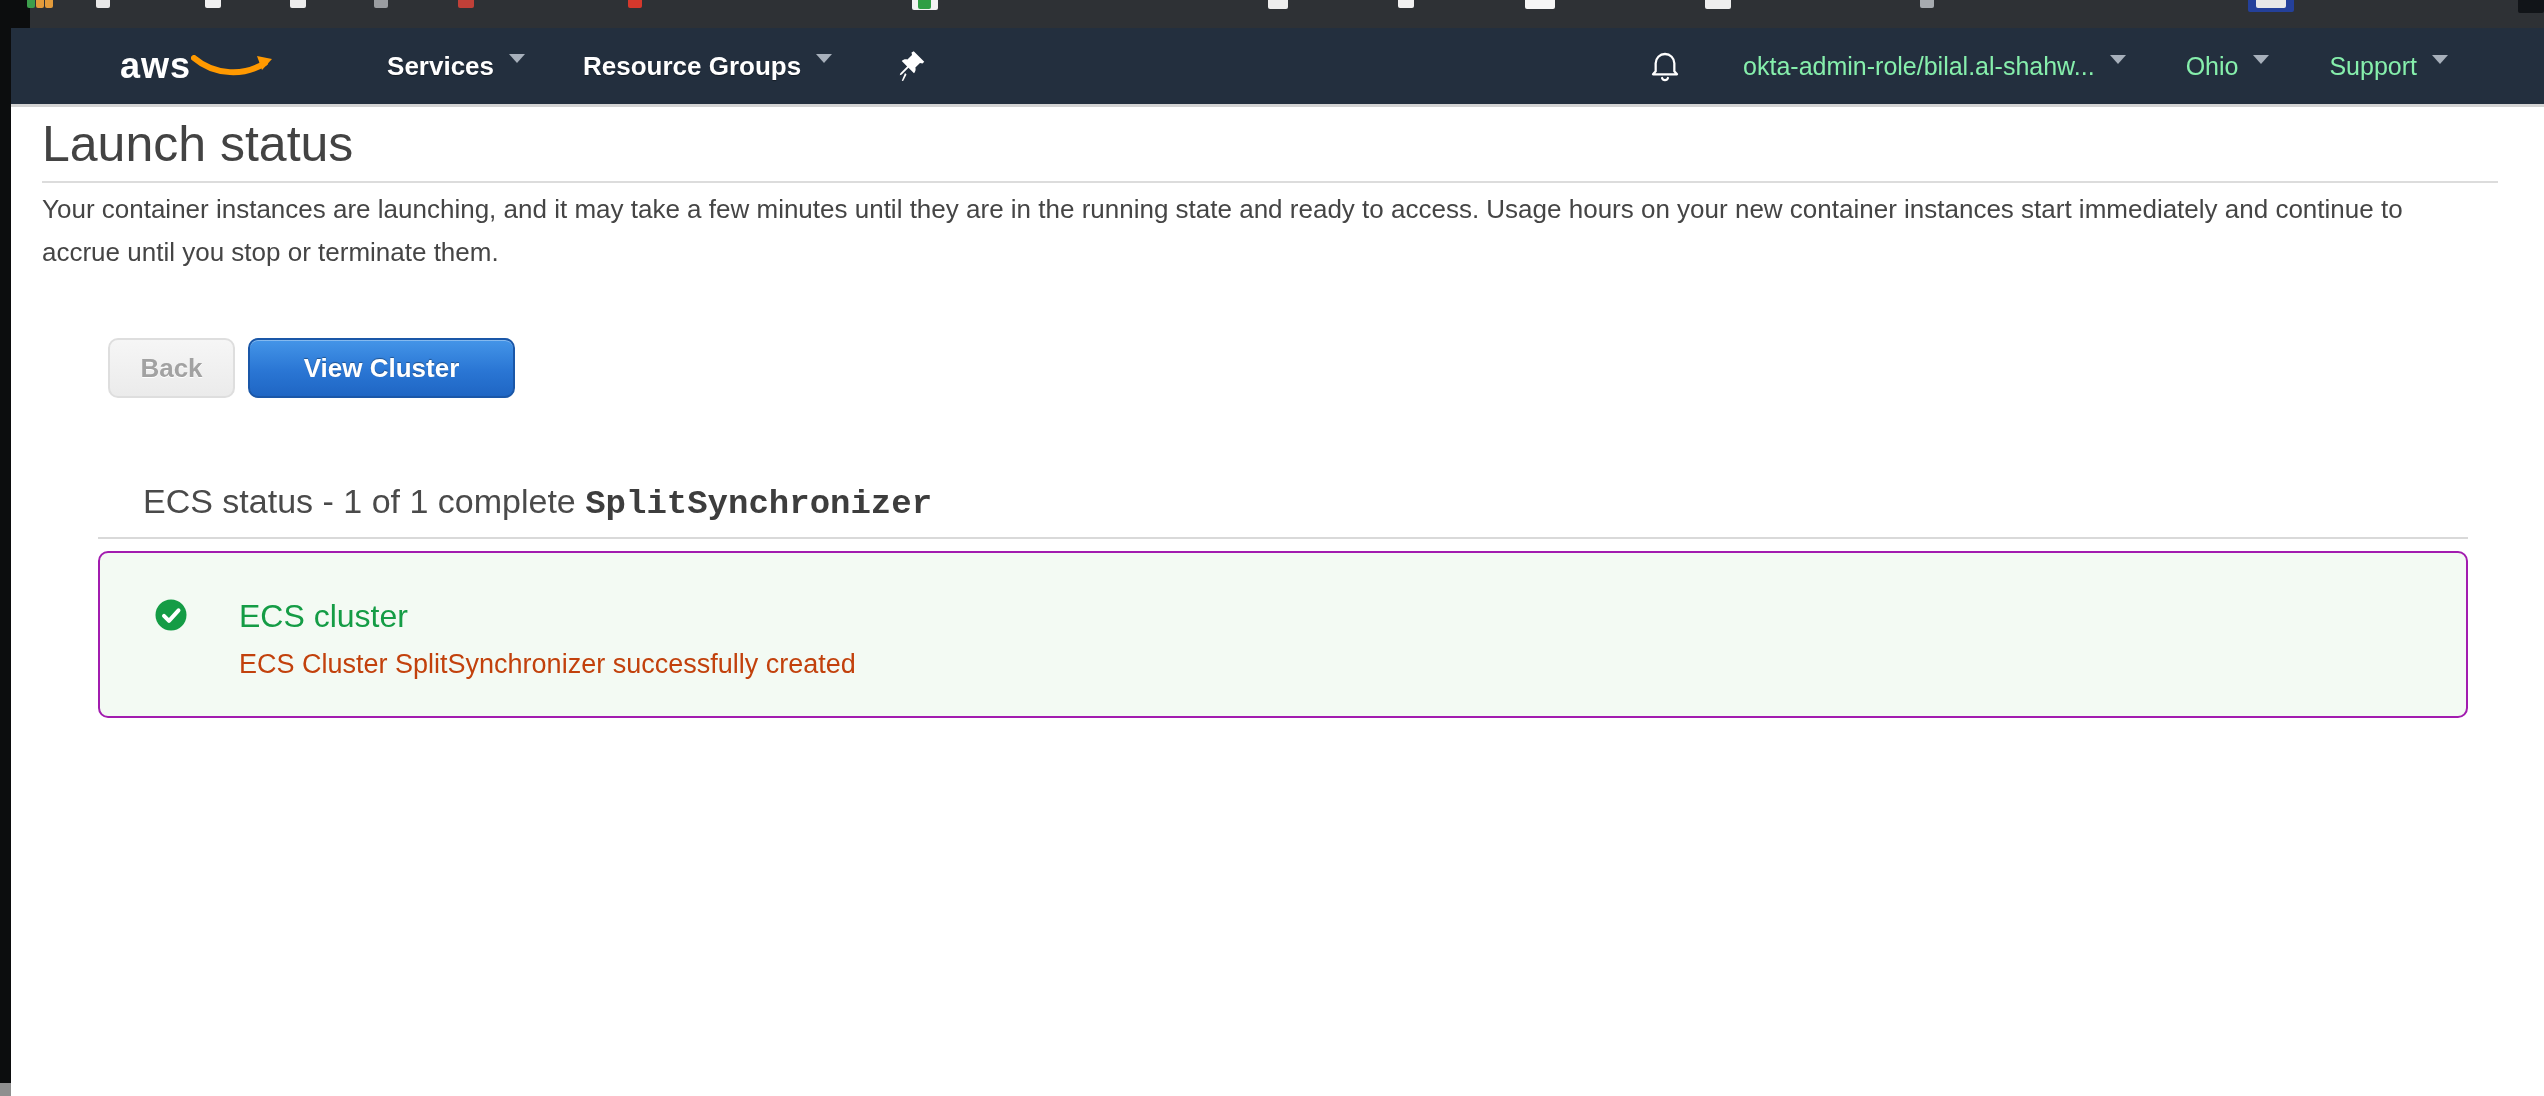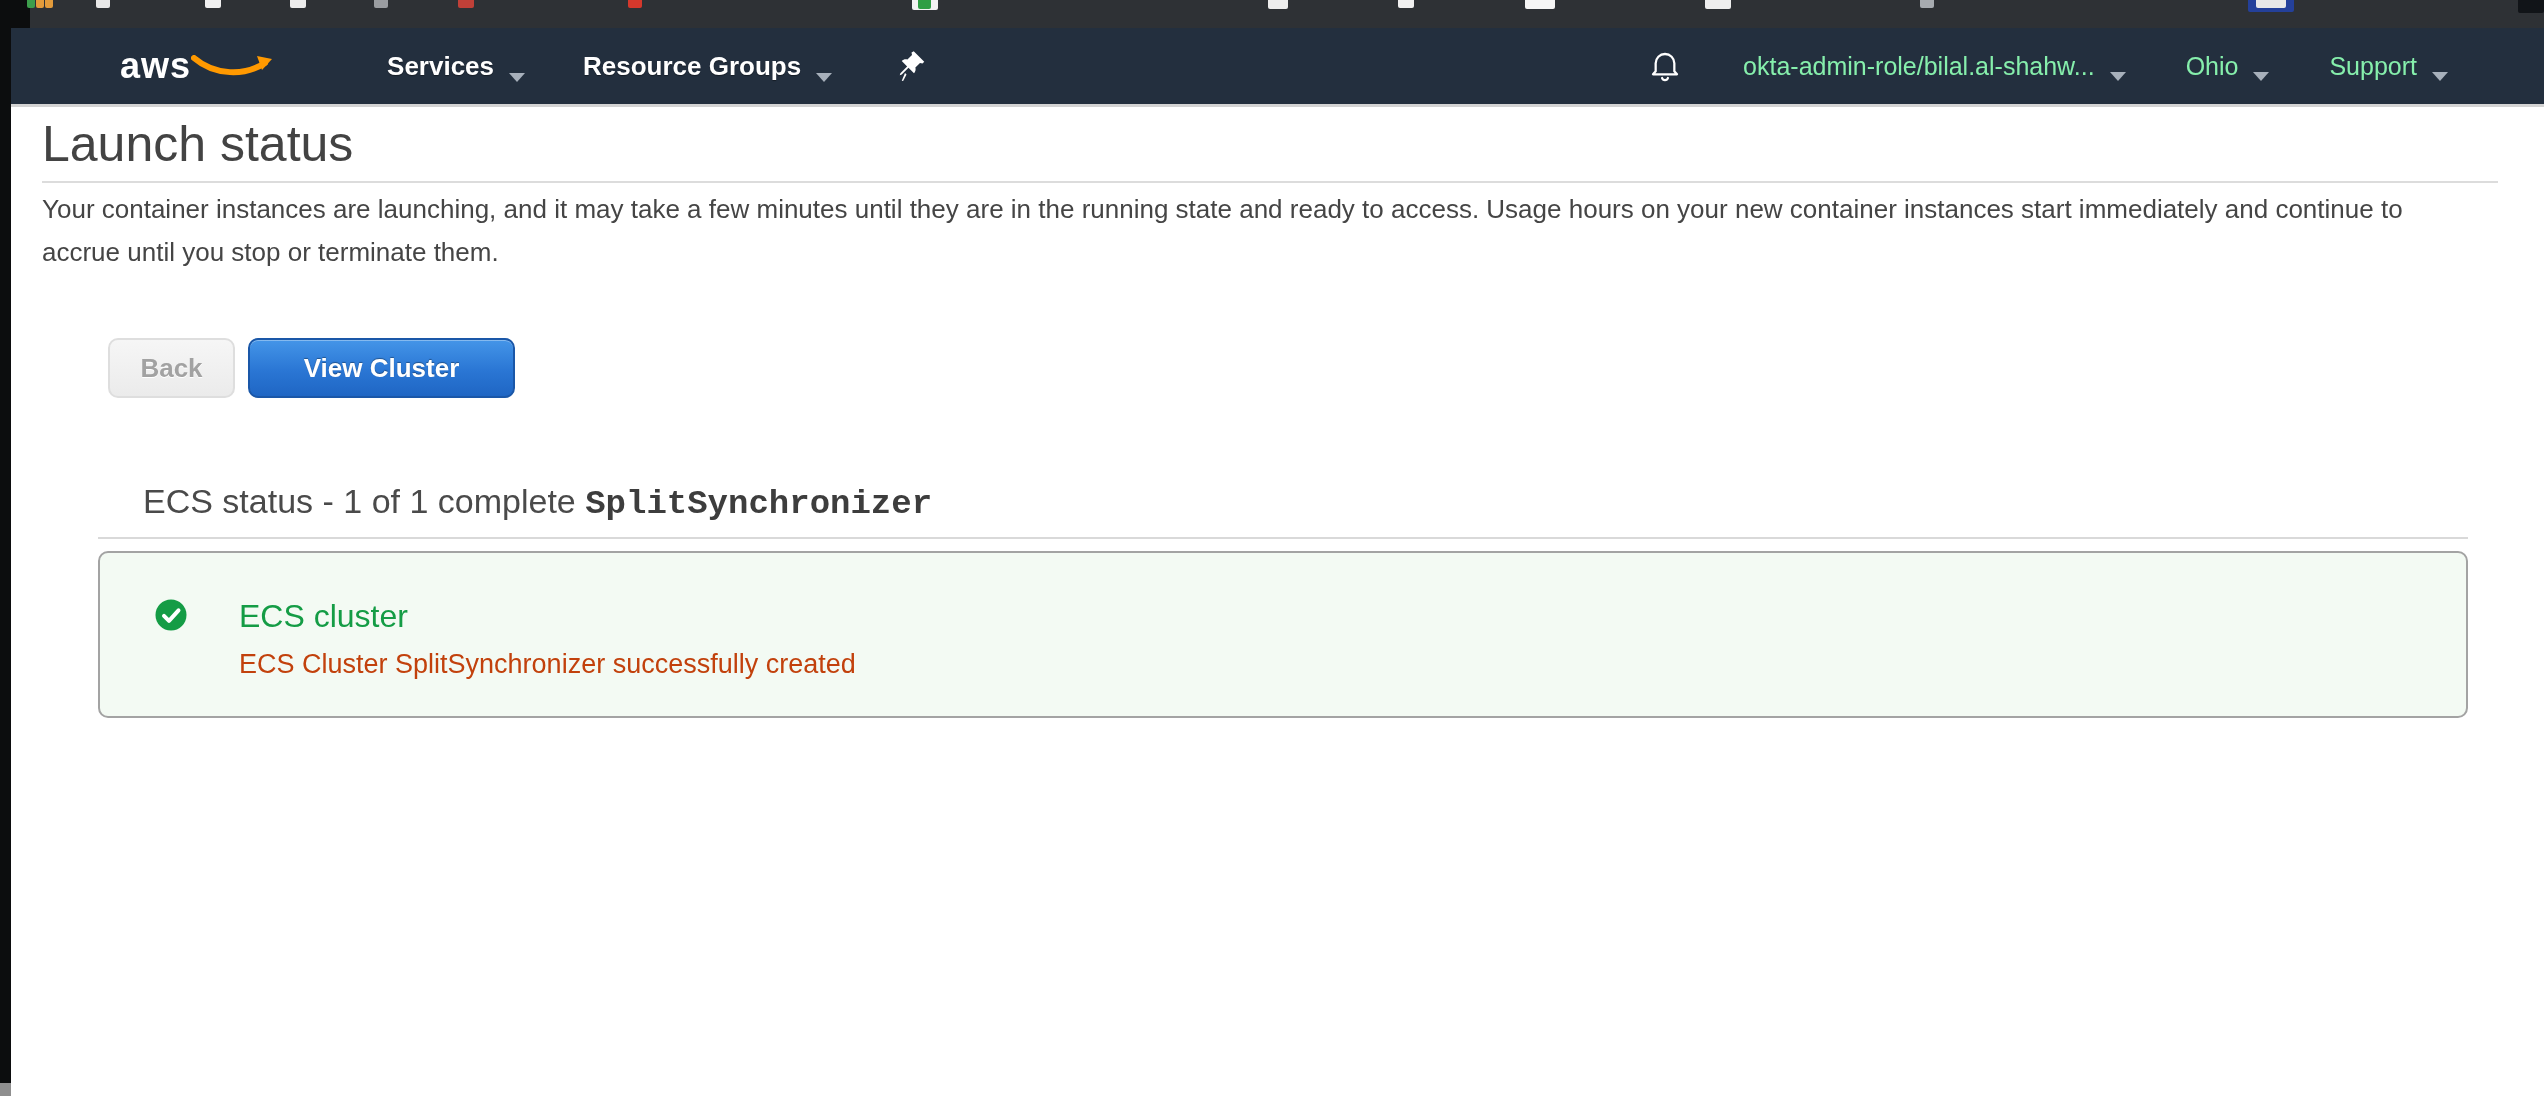--- a/index.html
+++ b/index.html
@@ -20,21 +20,21 @@
   .tab-strip .corner { position: absolute; left: 0; top: 0; width: 30px; height: 28px; background: #0c0d0e; }
   .frag { position: absolute; top: 0; border-radius: 0 0 2px 2px; }
 
   
   .navbar {
     height: 79px; background: #232f3e; border-bottom: 3px solid #d3d3d3;
     display: flex; align-items: center; padding: 0 96px 0 120px;
   }
   .aws-logo { display: flex; flex-direction: row; align-items: center; margin-right: 112px; cursor: pointer; }
   .aws-logo .aws-word { color: #ffffff; font-size: 36px; font-weight: bold; letter-spacing: 1px; line-height: 30px; }
-  .nav-item { display: flex; align-items: flex-end; gap: 15px; margin-right: 58px; cursor: pointer; }
+  .nav-item { display: flex; align-items: flex-start; gap: 15px; margin-right: 58px; cursor: pointer; }
   .nav-item .label { color: #ffffff; font-size: 26px; font-weight: bold; text-shadow: 0 1px 1px rgba(0,0,0,.4); }
   .caret { width: 0; height: 0; border-left: 8px solid transparent; border-right: 8px solid transparent; border-top: 9px solid #a7b0bb; margin-top: 3px; }
   .pin-btn { margin-left: 6px; cursor: pointer; display: flex; align-items: center; }
   .nav-right { margin-left: auto; display: flex; align-items: center; }
   .bell-btn { margin-right: 62px; cursor: pointer; display: flex; align-items: center; }
   .nav-right .nav-item { margin-right: 0; }
   .nav-right .nav-item .label { font-weight: normal; font-size: 25px; text-shadow: none; color: #86efac; }
   .nav-right .sep { width: 60px; }
 
   
@@ -55,21 +55,21 @@
     border: 2px solid #1a57a8; text-shadow: 0 -1px 1px rgba(0,0,0,.35);
     box-shadow: inset 0 1px 0 rgba(255,255,255,.35);
   }
 
   
   .ecs-section { margin: 84px 0 0 56px; width: 2370px; }
   .ecs-header { padding-left: 45px; font-size: 34px; color: #4a4a4a; }
   .ecs-header .bold-name { font-weight: bold; color: #3d3d3d; font-family: Liberation Mono, monospace; }
   .ecs-rule { border: none; border-top: 2px solid #d9d9d9; margin-top: 14px; }
   .status-card {
-    margin-top: 12px; height: 167px; border: 2px solid #a3a3a3; border-radius: 10px;
+    margin-top: 12px; height: 167px; border: 2px solid #a21caf; border-radius: 10px;
     background: #f3faf3; display: flex; align-items: flex-start; padding: 46px 0 0 55px;
   }
   .status-card .texts { margin-left: 52px; }
   .card-title { color: #149c45; font-size: 32px; line-height: 34px; }
   .card-msg { color: #c2410c; font-size: 27px; margin-top: 16px; }
 
   svg { display: block; }
 </style>
 </head>
 <body>

